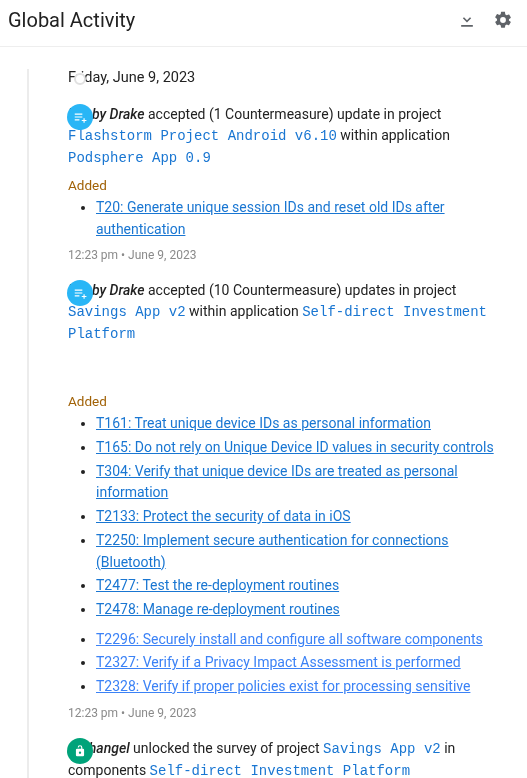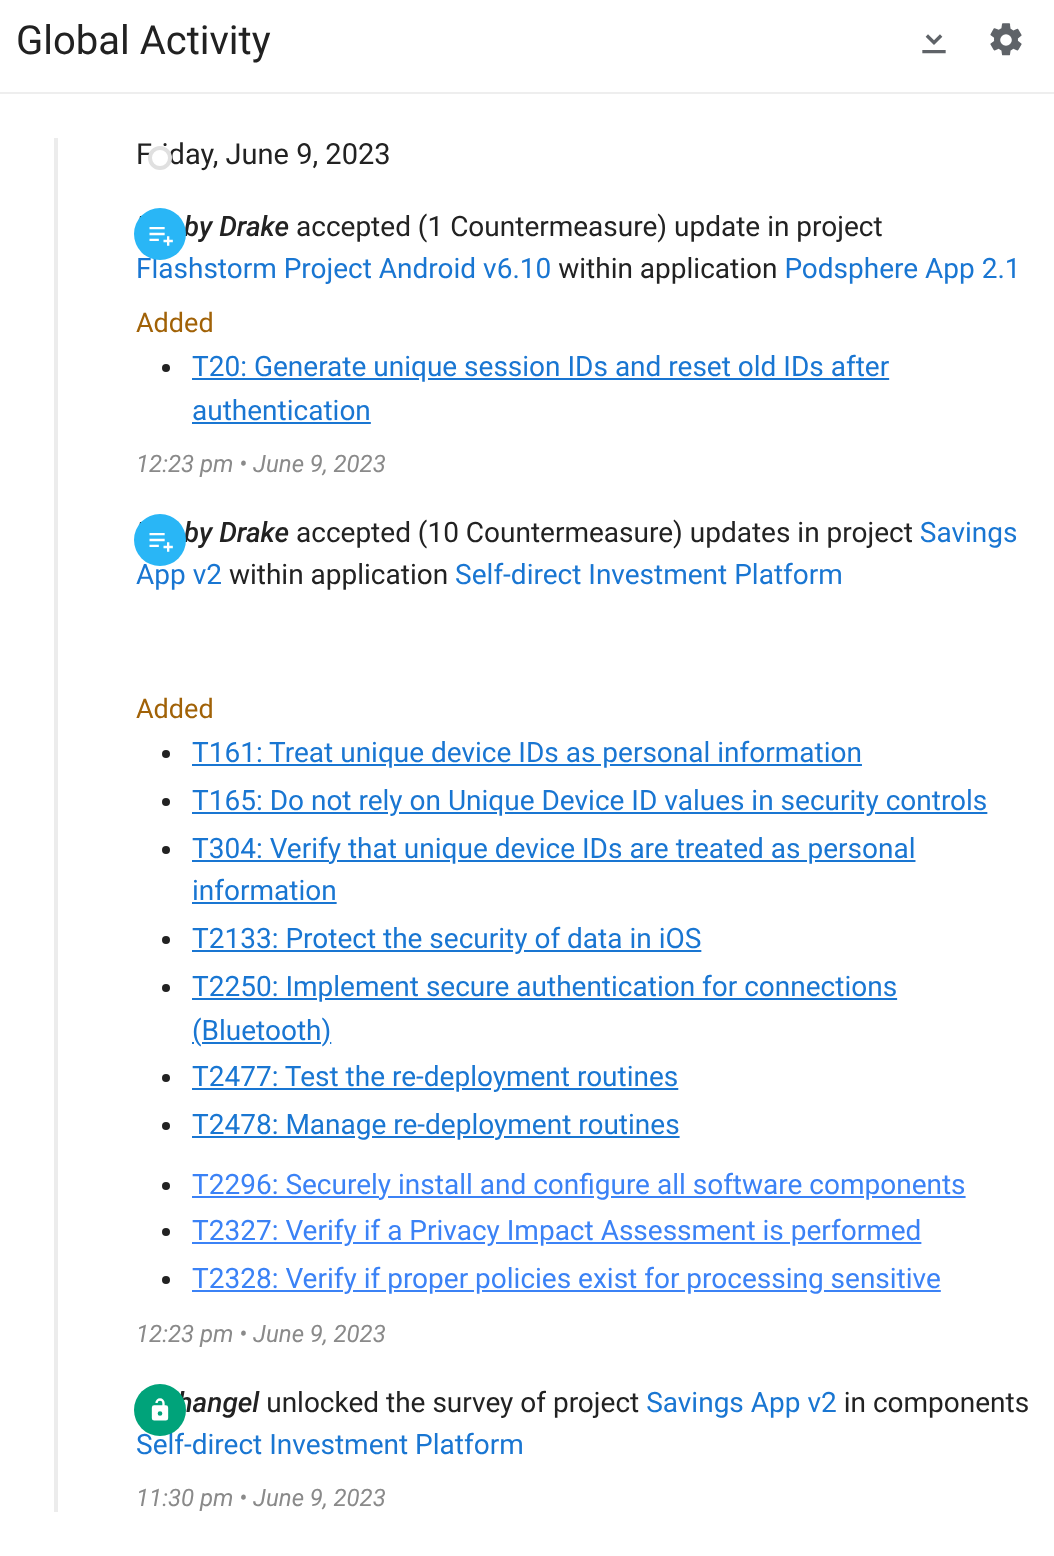--- a/index.html
+++ b/index.html
@@ -74,21 +74,21 @@
     margin-bottom: 18px;
     padding-left: 16px;
   }
   .summary {
     font-size: 14px;
     line-height: 1.5;
     color: #222;
     margin-bottom: 8px;
   }
   .summary .bold-italic { font-style: italic; font-weight: 500; }
-  .link { color: #1976d2; cursor: pointer; }
+  .link { color: #1976d2; cursor: pointer; font-family: Liberation Mono, monospace; }
   .section-label {
     font-size: 13.5px;
     color: #a16207;
     margin-top: 6px;
     margin-bottom: 4px;
   }
   ul.items {
     list-style: disc;
     padding-left: 28px;
     margin-bottom: 8px;
@@ -100,21 +100,20 @@
     cursor: pointer;
     margin: 2px 0;
     text-decoration: underline;
   }
   ul.items li::marker { color: #222; }
   ul.items.plain li { color: #3b82f6; cursor: default; }
   .timestamp {
     font-size: 12px;
     color: #8a8a8a;
     margin-top: 6px;
-    font-style: italic;
   }
   svg { display: block; }
   .gap40 { height: 34px; }
 </style>
 </head>
 <body>
 
 <div class="header">
   <h1>Global Activity</h1>
   <span class="iconbtn">
@@ -138,21 +137,21 @@
   </div>
 
   <div class="event">
     <div class="marker" style="top:0">
       <svg width="14" height="14" viewBox="0 0 24 24" fill="currentColor">
           <path d="M3 6h13v2H3zM3 11h13v2H3zM3 16h8v2H3zM18 14h2v3h3v2h-3v3h-2v-3h-3v-2h3z"></path>
         </svg>
     </div>
     <div class="body">
       <div class="summary">
-        <span class="bold-italic">Bobby Drake</span><span> accepted (1 Countermeasure) update in project </span><span class="link">Flashstorm Project Android v6.10</span><span> within application </span><span class="link">Podsphere App 2.1</span>
+        <span class="bold-italic">Bobby Drake</span><span> accepted (1 Countermeasure) update in project </span><span class="link">Flashstorm Project Android v6.10</span><span> within application </span><span class="link">Podsphere App 0.9</span>
       </div>
       <div class="section-label">Added</div>
       <ul class="items">
         <li>T20: Generate unique session IDs and reset old IDs after authentication</li>
       </ul>
       <div class="timestamp">12:23 pm  •  June 9, 2023</div>
     </div>
   </div>
 
   <div class="event">

